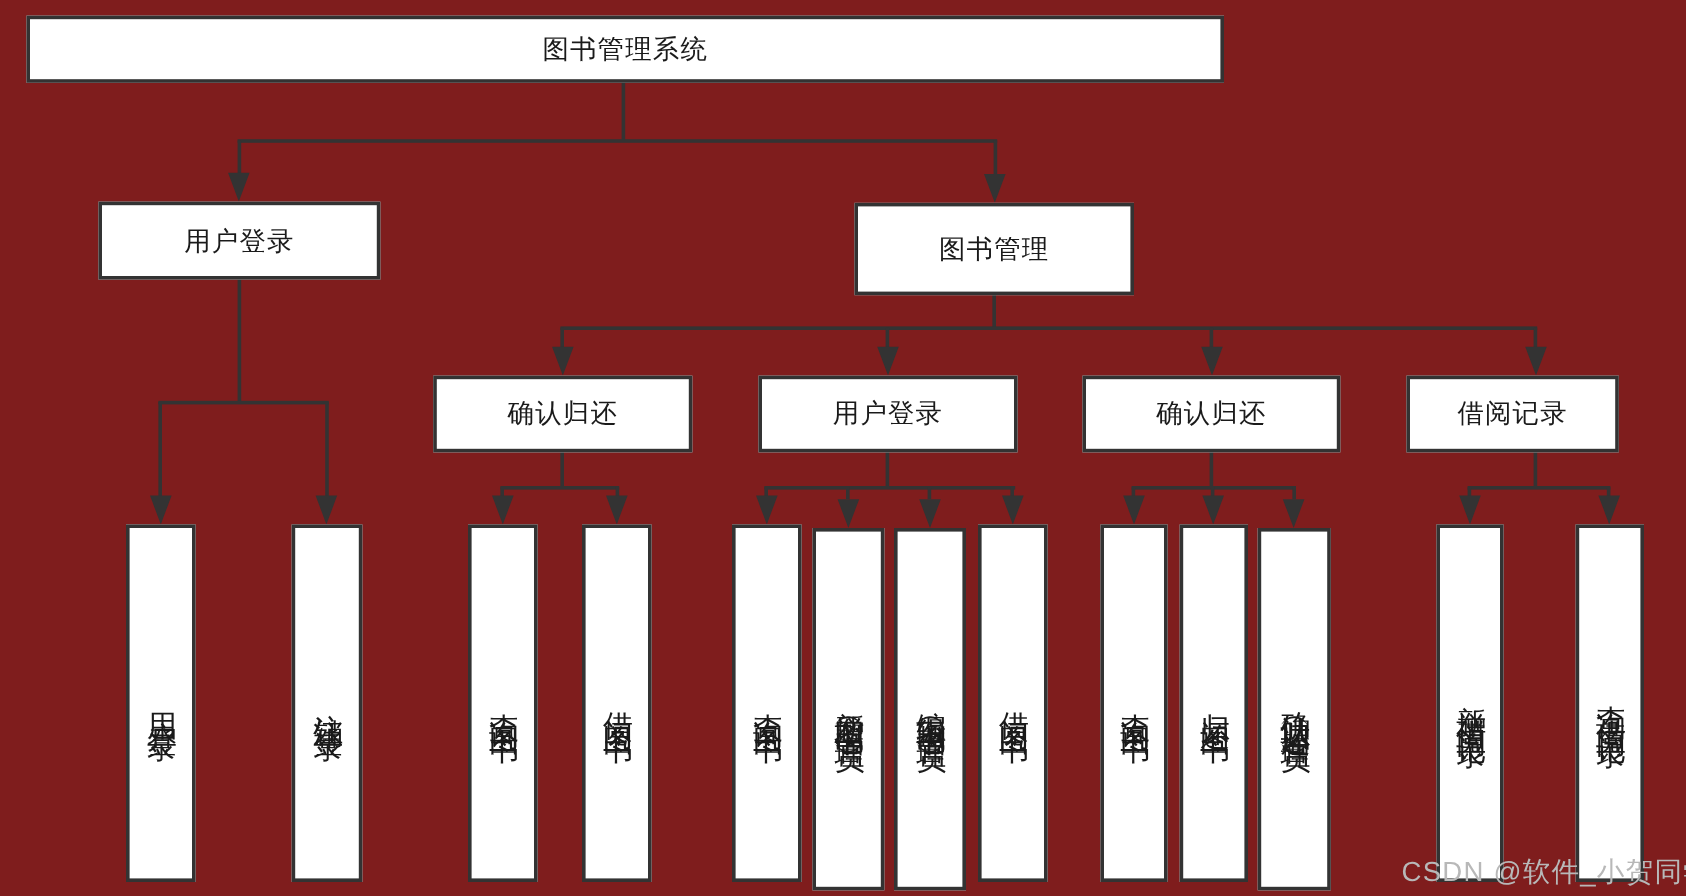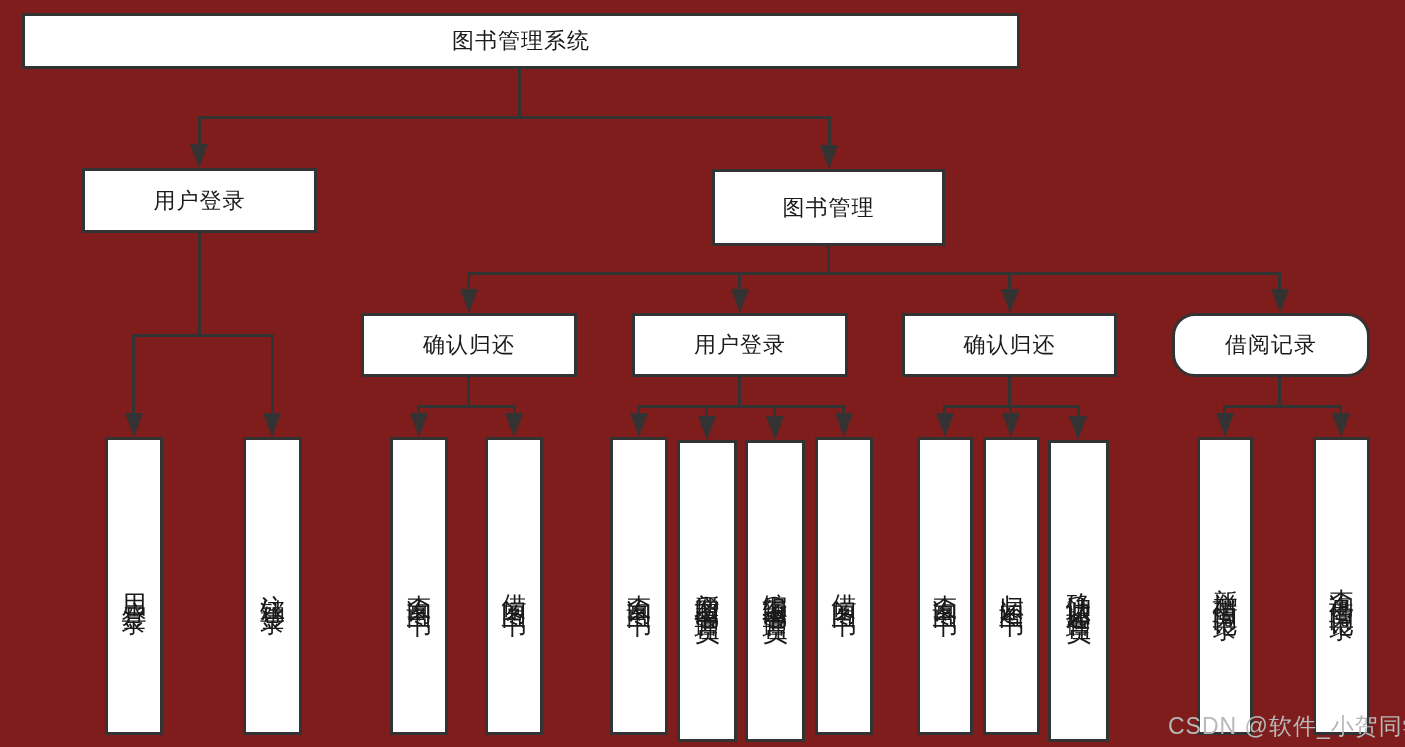--- a/index.html
+++ b/index.html
@@ -111,21 +111,21 @@
 
   <div class="box" style="left:361px;top:313px;width:216px;height:64px;">
     <span>确认归还</span>
   </div>
   <div class="box" style="left:632px;top:313px;width:216px;height:64px;">
     <span>用户登录</span>
   </div>
   <div class="box" style="left:902px;top:313px;width:215px;height:64px;">
     <span>确认归还</span>
   </div>
-  <div class="box" style="left:1172px;top:313px;width:198px;height:64px;border-radius:23px;">
+  <div class="box" style="left:1172px;top:313px;width:177px;height:64px;">
     <span>借阅记录</span>
   </div>
 
   <div class="vbox" style="left:105px;top:437px;width:58px;height:298px;">
     <span>用户登录</span>
   </div>
   <div class="vbox" style="left:243px;top:437px;width:59px;height:298px;">
     <span>注销登录</span>
   </div>
 

